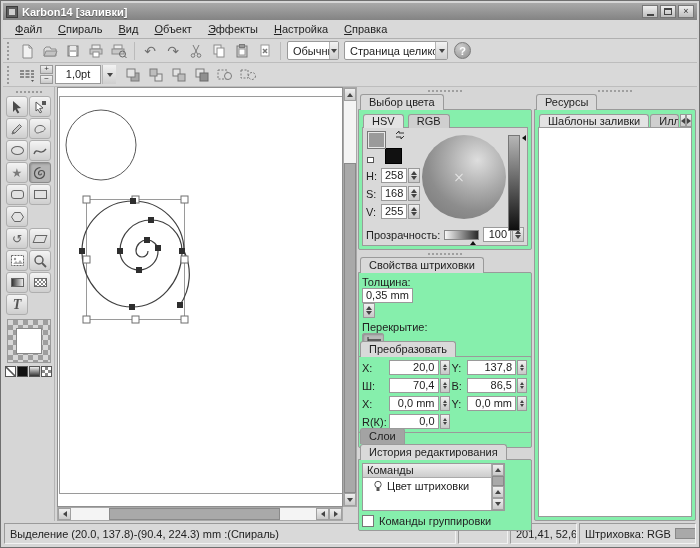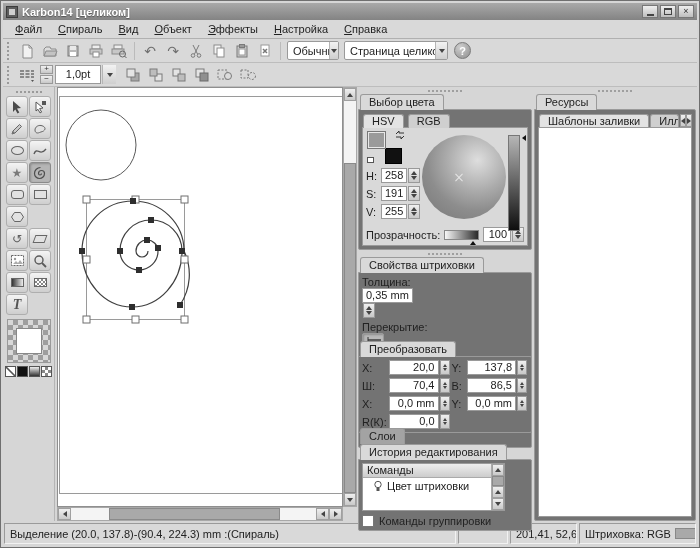--- a/index.html
+++ b/index.html
@@ -74,21 +74,21 @@
   .hscroll { position:absolute; left:2px; right:14px; bottom:0; height:14px; background:#e9e9e9; border:1px solid #a8a8a8; display:flex; }
   .sbtn { flex:0 0 13px; background:linear-gradient(180deg,#efefef,#c9c9c9); border:1px solid #a0a0a0; display:flex; align-items:center; justify-content:center; }
   .sthumb { background:#a9a9a9; border:1px solid #8a8a8a; }
   .strack { background:#f4f4f4; }
 
   
   .dockcol { width:176px; flex:0 0 auto; display:flex; flex-direction:column; padding:0 1px; }
   .resources { width:164px; flex:0 0 auto; display:flex; flex-direction:column; padding:0 1px; }
   .dock-grip { width:34px; border-top:2px dotted #9f9f9f; margin:3px auto 1px auto; }
   .dock-tab { display:inline-block; border:1px solid #9a9a9a; border-bottom:none; border-radius:3px 3px 0 0; padding:1px 8px 2px 8px; background:#d9d9d9; position:relative; top:1px; margin-left:2px; z-index:2; }
-  .dock-body { border:1px solid #9a9a9a; border-radius:0 2px 2px 2px; background:#737373; padding:3px; position:relative; z-index:1; }
+  .dock-body { border:1px solid #9a9a9a; border-radius:0 2px 2px 2px; background:#86efac; padding:3px; position:relative; z-index:1; }
   .subtab { display:inline-block; border:1px solid #9a9a9a; border-bottom:none; border-radius:3px 3px 0 0; padding:0 8px 1px 8px; background:#cfcfcf; position:relative; top:1px; margin-left:1px; }
   .subtab.active { background:#e3e3e3; font-weight:normal; }
   .subbody { border:1px solid #9a9a9a; background:#d9d9d9; padding:3px; }
 
   
   .hsv-grid { display:flex; }
   .hsv-left { width:56px; flex:0 0 auto; }
   .fgbg { width:34px; height:32px; position:relative; margin:1px 0 4px 2px; }
   .fgbg .bg { position:absolute; right:0; bottom:0; width:17px; height:16px; background:#111; border:1px solid #000; }
   .fgbg .fg { position:absolute; left:0; top:0; width:17px; height:16px; background:#9a9a9a; border:1px solid #e8e8e8; outline:1px solid #777; }
@@ -153,21 +153,21 @@
   .sseg.fill { width:105px; flex:0 0 auto; gap:4px; }
   .statswatch { width:34px; height:11px; border:1px solid #888; flex:0 0 auto; }
 </style>
 </head>
 <body>
 
 <div class="window">
 
   <div class="titlebar">
     <span class="app-icon"></span>
-    <span class="title-text">Karbon14 [целиком]</span>
+    <span class="title-text">Karbon14 [заливки]</span>
     <div class="winbtns">
       <div class="wbtn">
           <span class="minbar"></span>
         </div>
       <div class="wbtn">
           <span class="maxbox"></span>
         </div>
       <div class="wbtn">
           <span>×</span>
         </div>
@@ -503,21 +503,21 @@
                 <div class="spinrow">
                   <span class="lab">H:</span>
                   <span class="numfield">258</span>
                   <span class="spinbtns">
                       <i class="tri-up"></i>
                       <i class="tri-down"></i>
                     </span>
                 </div>
                 <div class="spinrow">
                   <span class="lab">S:</span>
-                  <span class="numfield">191</span>
+                  <span class="numfield">168</span>
                   <span class="spinbtns">
                       <i class="tri-up"></i>
                       <i class="tri-down"></i>
                     </span>
                 </div>
                 <div class="spinrow">
                   <span class="lab">V:</span>
                   <span class="numfield">255</span>
                   <span class="spinbtns">
                       <i class="tri-up"></i>

